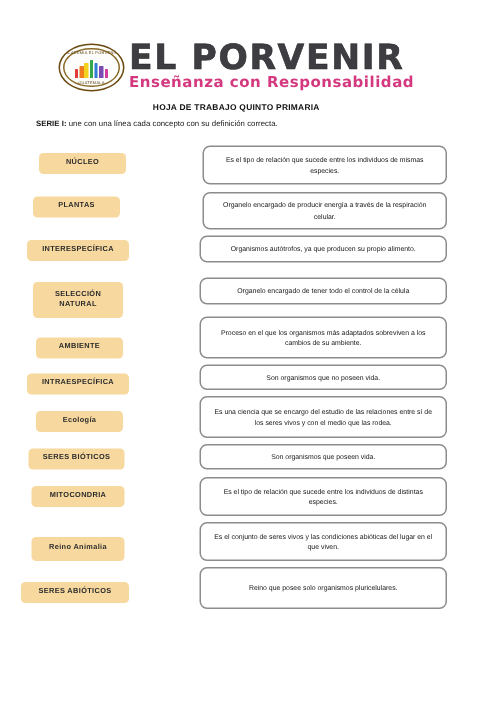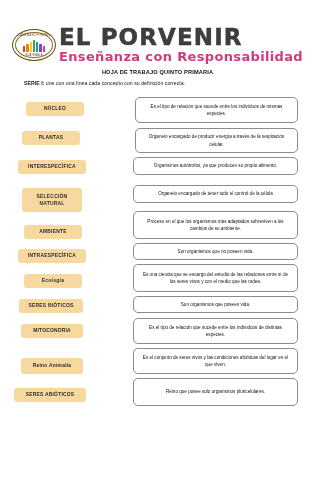--- a/index.html
+++ b/index.html
@@ -91,21 +91,21 @@
     font-weight: bold;
     font-size: 23px;
     letter-spacing: 1.1px;
     color: #3e3e42;
     -webkit-text-stroke: 0.4px #2c2c30;
     line-height: 0.95;
   }
   .wordmark-sub {
     font-family: "DejaVu Sans", sans-serif;
     font-weight: bold;
-    font-size: 13px;
+    font-size: 10px;
     letter-spacing: 0.35px;
     color: #d4397f;
     margin-top: 1px;
     white-space: nowrap;
   }
 
   
   .sheet-title {
     position: absolute;
     left: 0;

